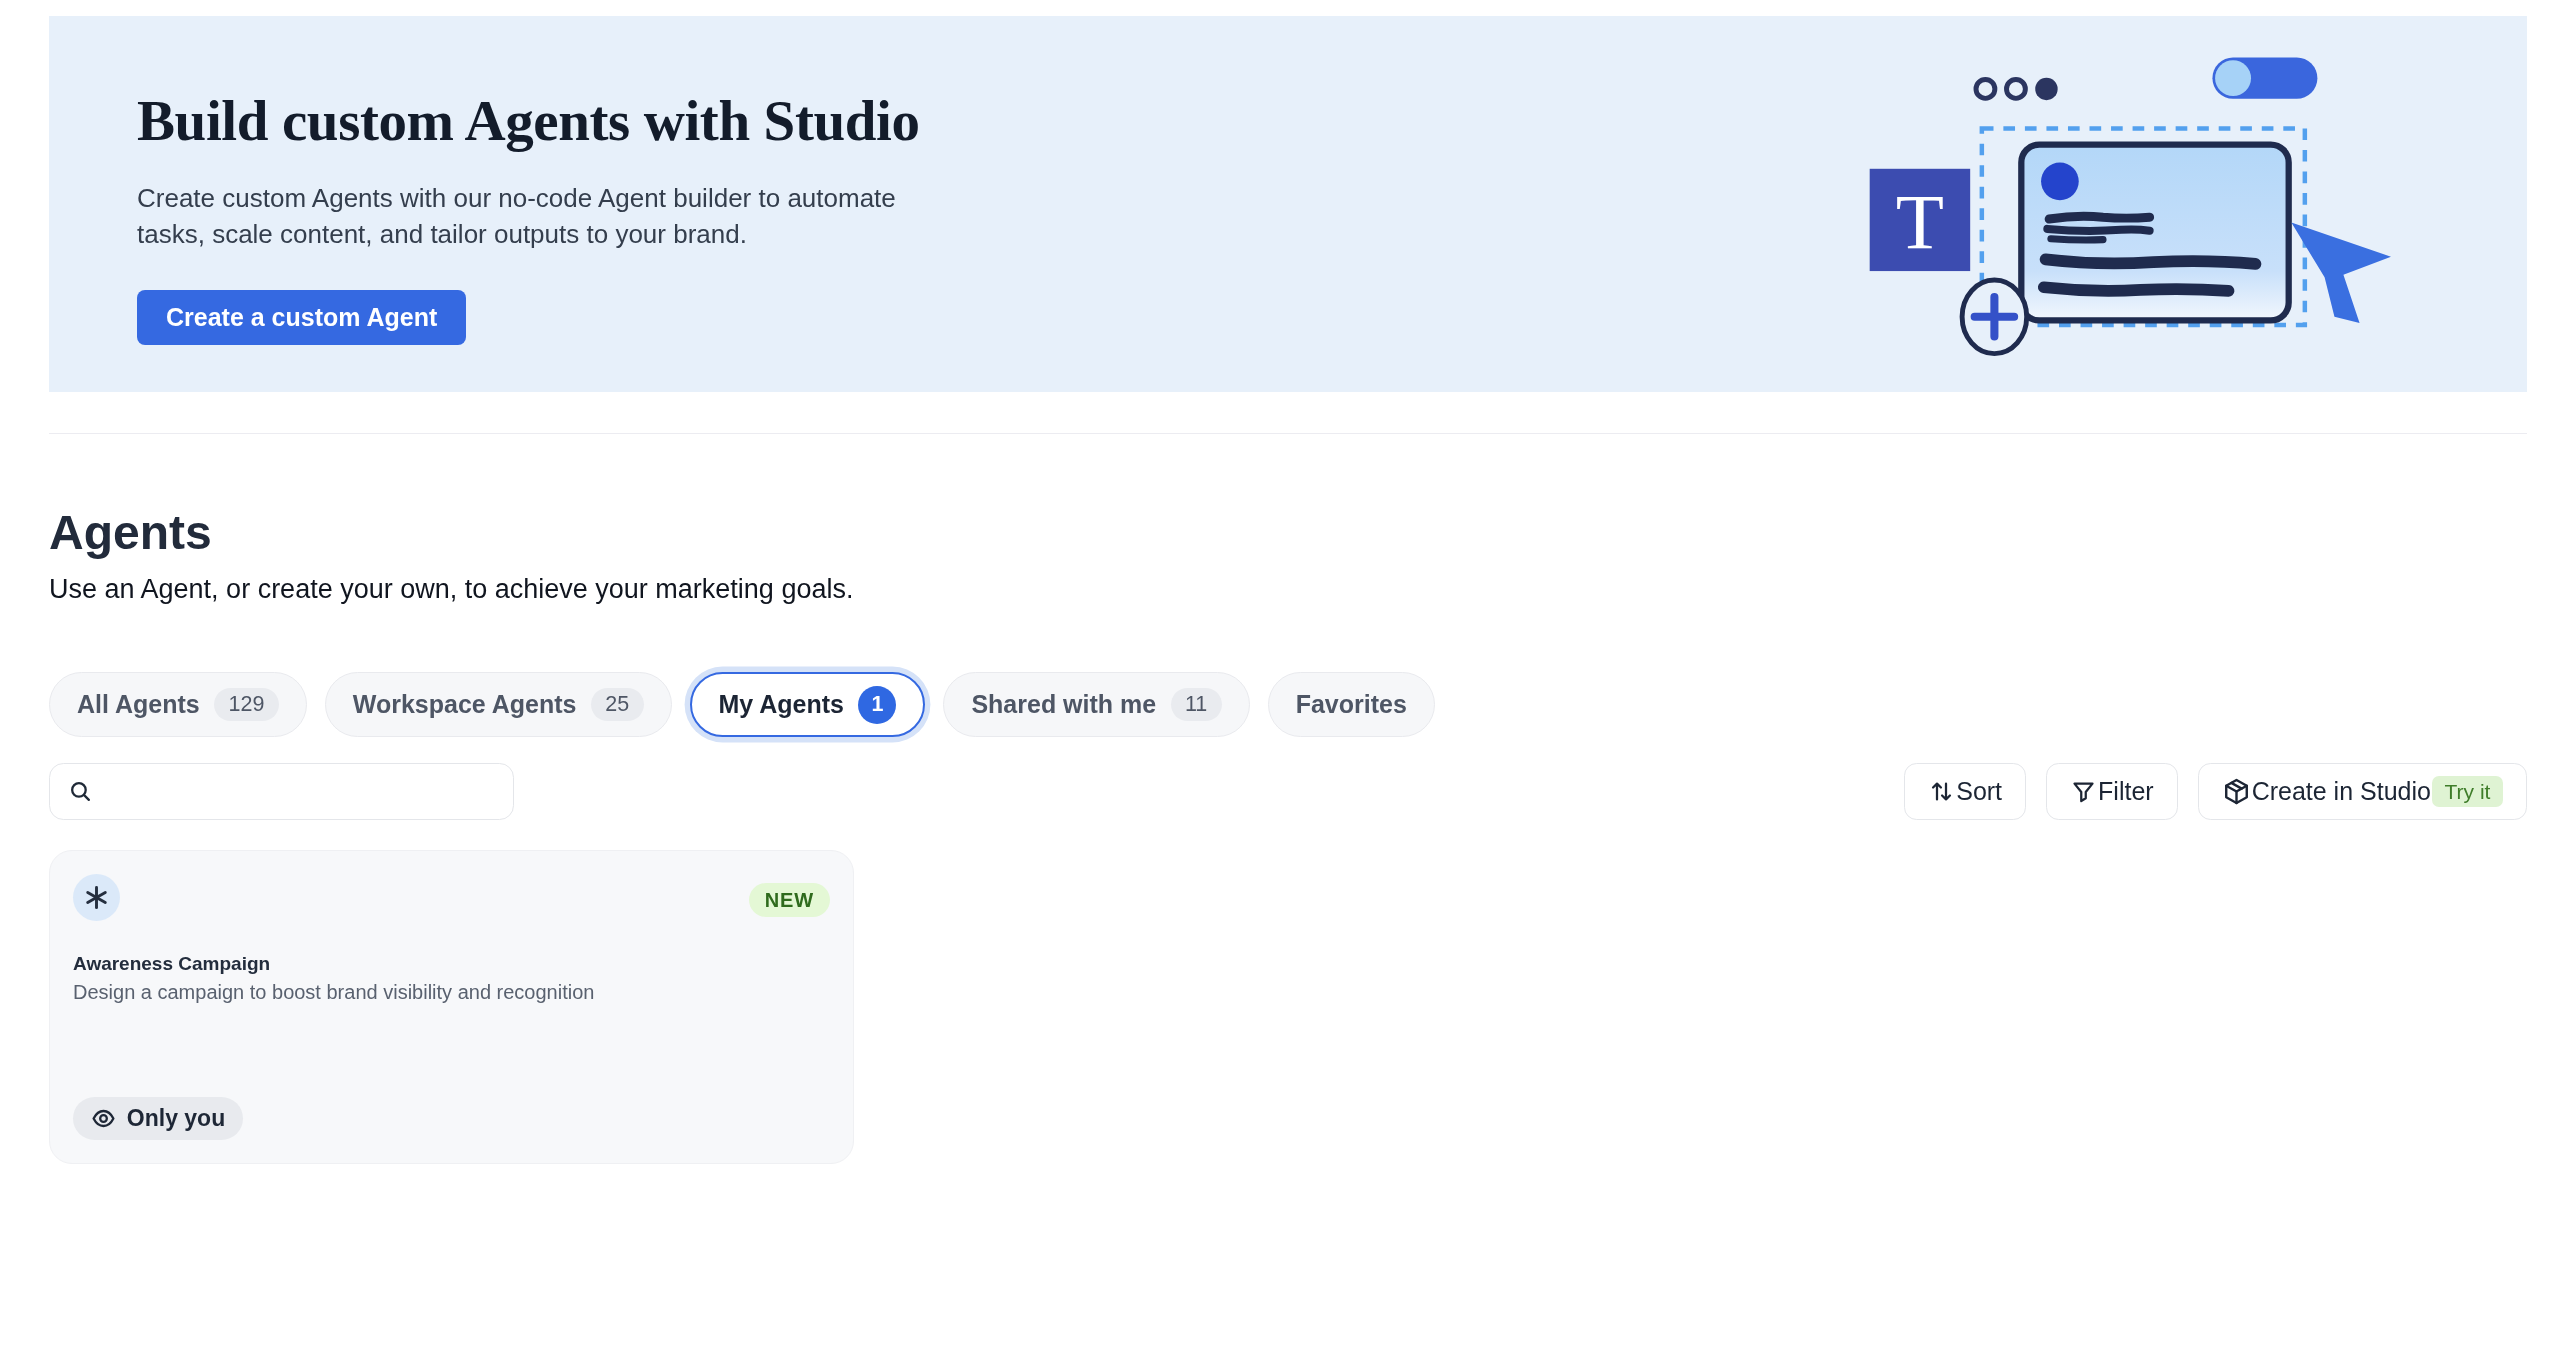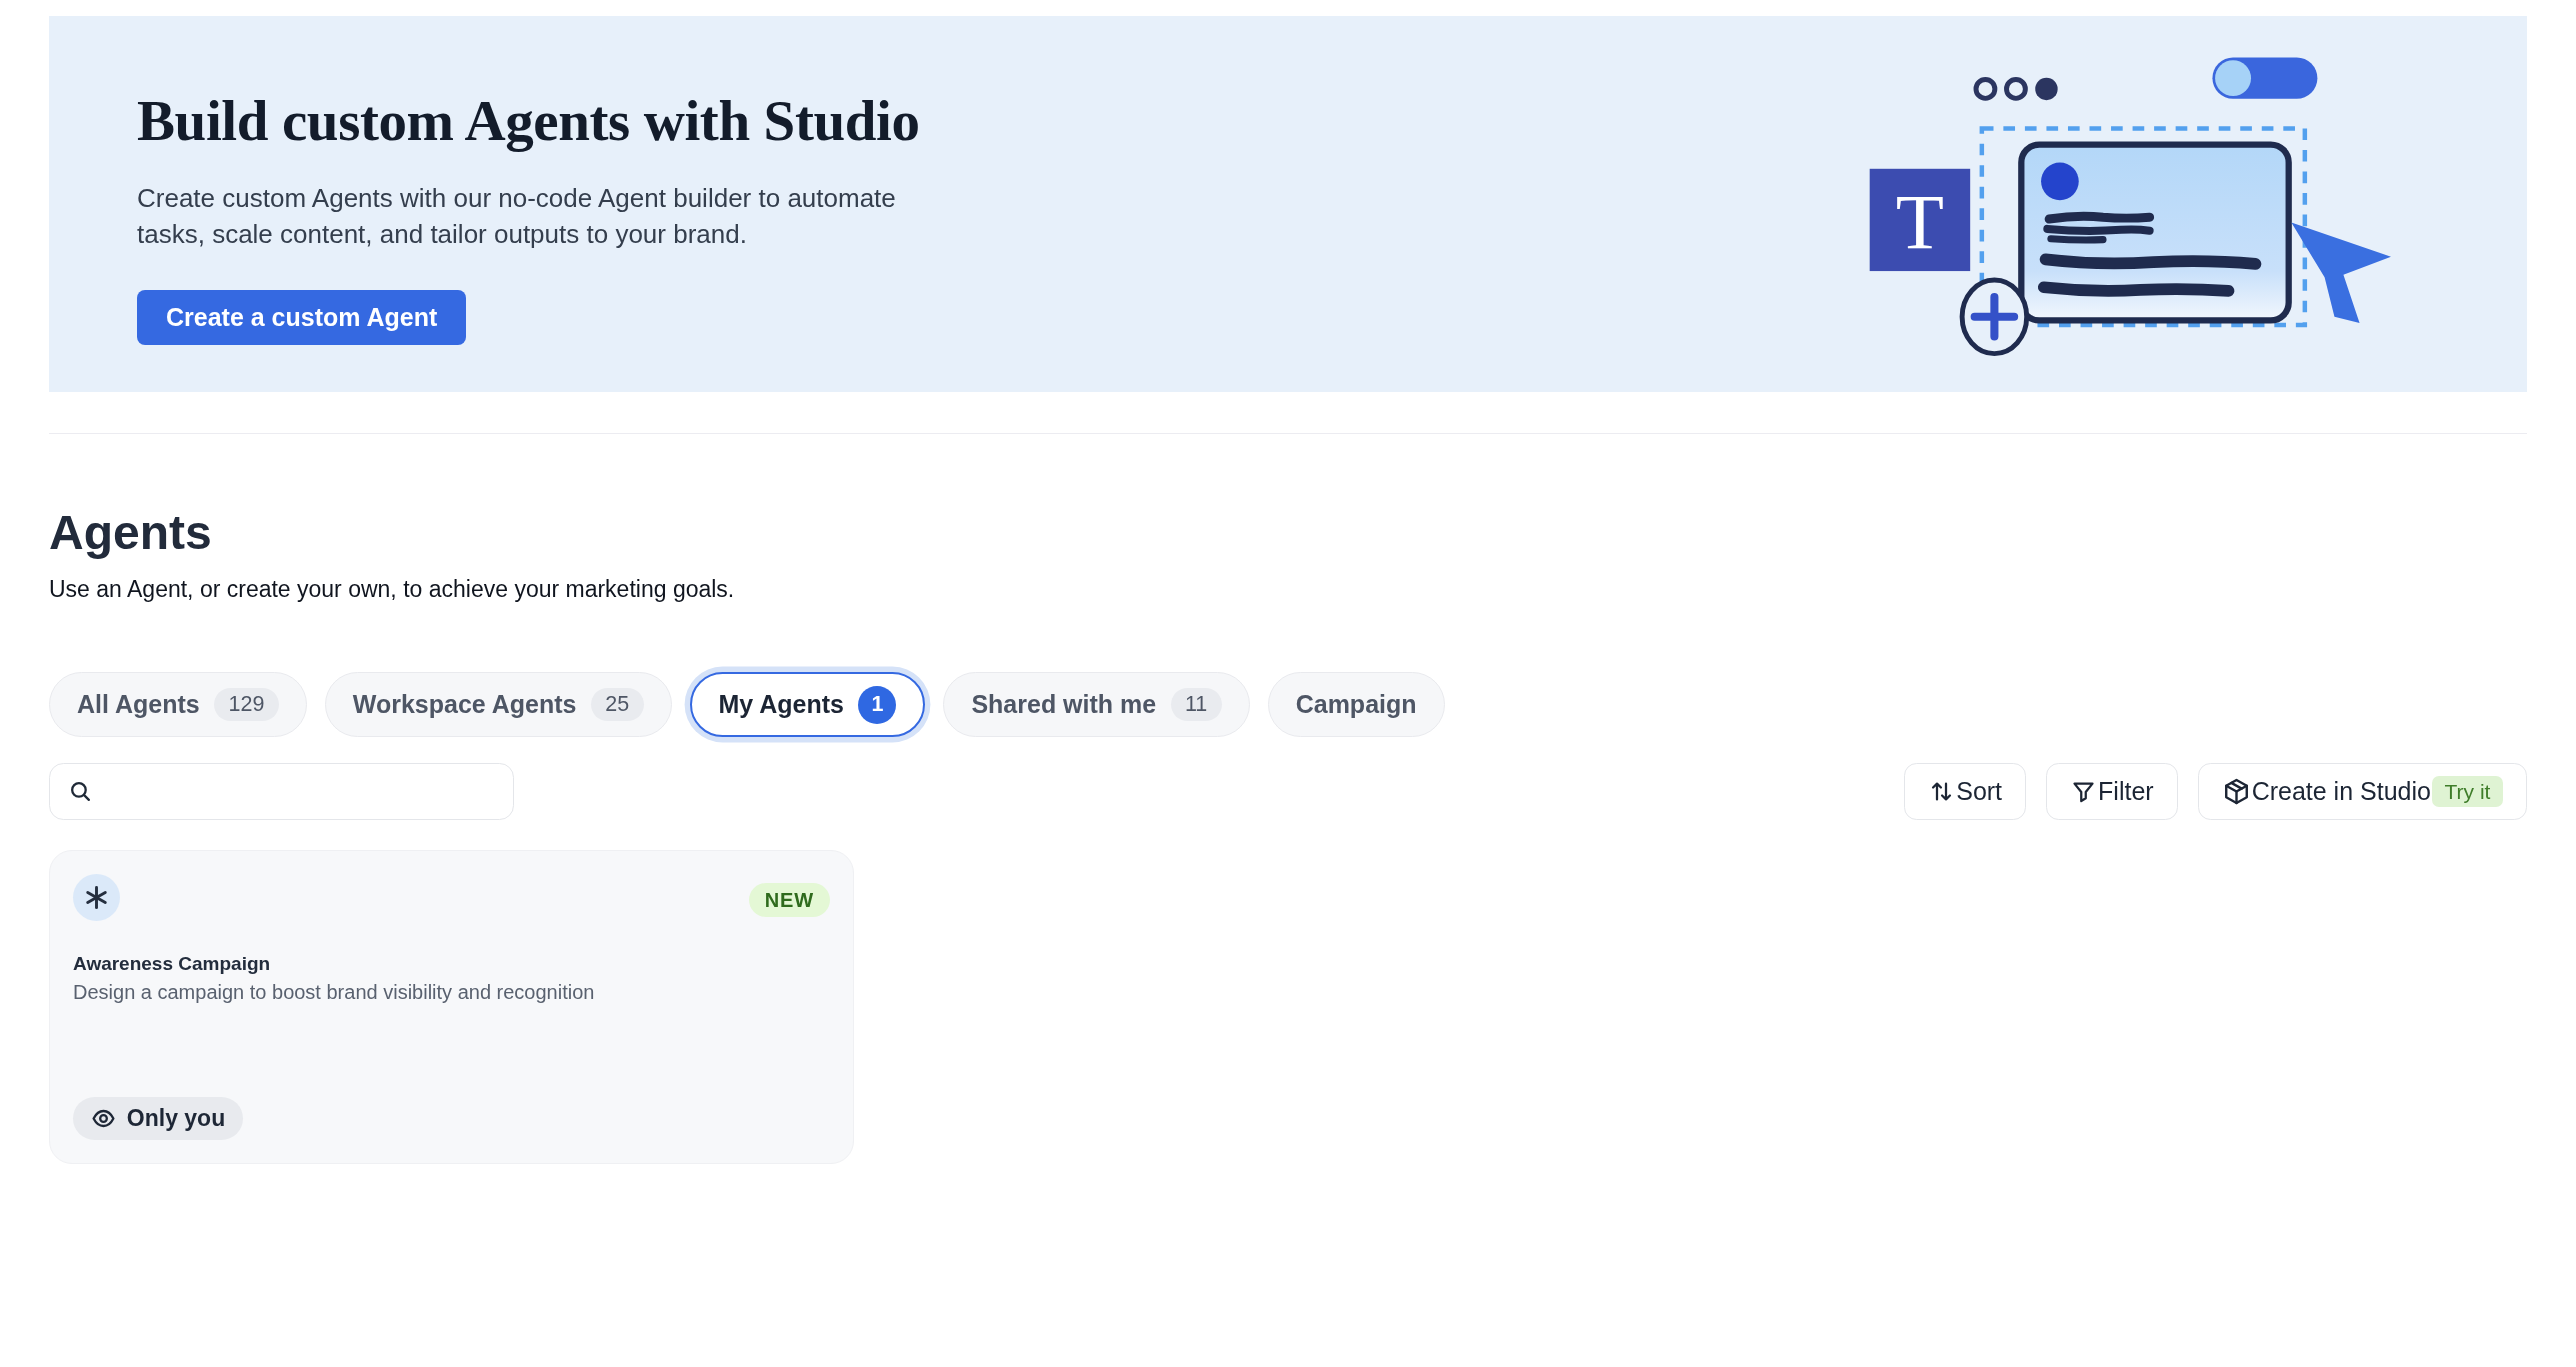--- a/index.html
+++ b/index.html
@@ -29,21 +29,21 @@
     background:var(--accent-blue,#3569e1); color:#ffffff;
     font-family:inherit; font-size:25px; font-weight:600; cursor:pointer;
   }
   .hero-art { position:absolute; top:20px; right:133px; width:539px; height:323px; }
 
   
   .divider { margin-top:41px; border:none; border-top:1.8px solid #ececf1; height:0; }
 
   
   .section-title { margin-top:70px; font-size:48px; font-weight:700; color:#222b3b; line-height:57px; }
-  .section-subtitle { margin-top:9px; font-size:23px; line-height:38px; color:#10151f; }
+  .section-subtitle { margin-top:9px; font-size:27px; line-height:38px; color:#10151f; }
 
   
   .tabs { margin-top:64px; display:flex; gap:18px; align-items:center; }
   .tab {
     display:inline-flex; align-items:center; gap:14.4px; height:65px; padding:8px 27px;
     border-radius:897px; background:#f6f7f9; border:1.8px solid #e9eaee;
     font-family:inherit; font-size:25px; font-weight:600; color:var(--pill-gray-text,#4e5665);
     cursor:pointer; white-space:nowrap;
   }
   .tab .count {
@@ -178,21 +178,21 @@
     </button>
     <button class="tab selected">
       <span>My Agents</span>
       <span class="count">1</span>
     </button>
     <button class="tab">
       <span>Shared with me</span>
       <span class="count">11</span>
     </button>
     <button class="tab">
-      <span>Campaign</span>
+      <span>Favorites</span>
     </button>
   </div>
 
   <div class="toolbar">
     <div class="searchbox">
       <svg width="25" height="25" viewBox="0 0 24 24" stroke="#1f2937" stroke-width="2.2" fill="none" stroke-linecap="round">
         <circle cx="10.5" cy="10.5" r="6.5"></circle>
           <path d="M15.5 15.5 L20 20"></path>
       </svg>
       <input type="text" placeholder="" style="">

